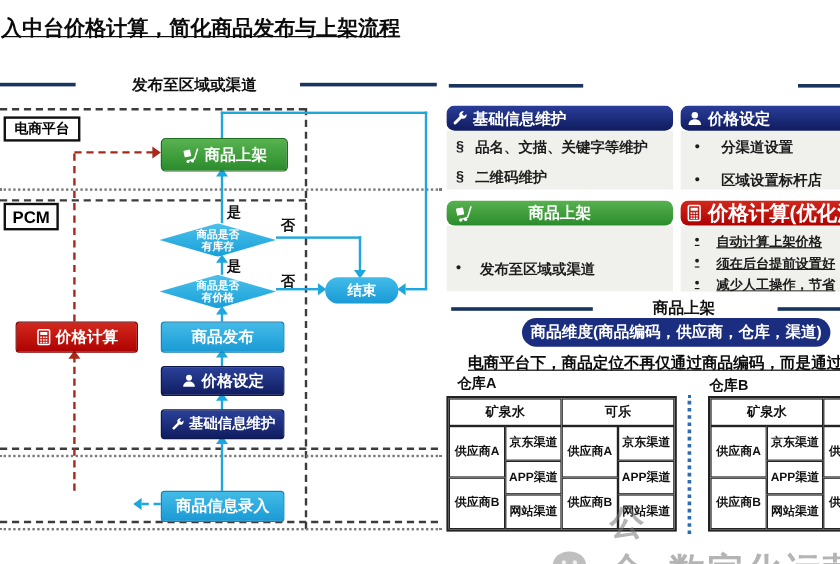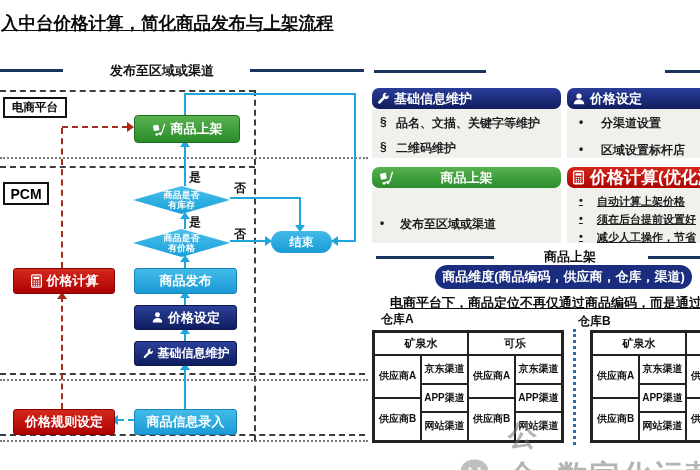--- a/index.html
+++ b/index.html
@@ -73,21 +73,21 @@
   <div class="abs dash-h" style="left:0;top:90px;width:255px;"></div>
   <div class="abs dash-v" style="left:254px;top:90px;height:351px;"></div>
   <div class="abs dot-h" style="left:0;top:157px;width:368px;"></div>
   <div class="abs dash-h" style="left:0;top:166px;width:255px;"></div>
   <div class="abs dash-h" style="left:0;top:373px;width:365px;"></div>
   <div class="abs dot-h" style="left:0;top:379px;width:368px;"></div>
   <div class="abs dash-h" style="left:0;top:434px;width:365px;"></div>
   <div class="abs dot-h" style="left:0;top:440px;width:368px;"></div>
 
   <div class="abs lane-label" style="left:3px;top:97px;width:60px;height:17px;font-size:11.5px;">电商平台</div>
-  <div class="abs lane-label" style="left:3px;top:182px;width:42px;height:19px;font-size:14px;">PCM</div>
+  <div class="abs lane-label" style="left:3px;top:169px;width:42px;height:19px;font-size:14px;">PCM</div>
 
   <div class="abs red-dash-v" style="left:61px;top:128px;height:140px;"></div>
   <div class="abs red-dash-h" style="left:62px;top:126px;width:66px;"></div>
   <div class="abs arr arr-rt-rd" style="left:127px;top:122px;position:absolute;"></div>
   <div class="abs red-dash-v" style="left:61px;top:296px;height:113px;"></div>
   <div class="abs arr arr-up-rd" style="left:57px;top:292px;position:absolute;"></div>
 
   <div class="abs cy cy-v" style="left:184px;top:93px;height:22px;"></div>
   <div class="abs cy cy-h" style="left:184px;top:93px;width:172px;"></div>
   <div class="abs cy cy-v" style="left:354px;top:93px;height:148px;"></div>
@@ -176,21 +176,20 @@
 
   <div class="abs node box-navy" style="left:134px;top:341px;width:101px;height:23px;font-size:12px;">
     <span style="display:flex;">
       <svg width="12" height="13" viewBox="0 0 24 24">
           <path d="M21.8 6a5.2 5.2 0 0 1-6.9 6.5L7 20.4a2.2 2.2 0 0 1-3.1-3.1l7.9-7.9A5.2 5.2 0 0 1 18.3 2.5L15.2 5.6l3.2 3.2L21.8 6z" fill="#fff"></path>
         </svg>
     </span>
     <span>基础信息维护</span>
   </div>
 
-  <div class="abs node box-red" style="left:13px;top:409px;width:100px;height:24px;">价格规则设定</div>
   <div class="abs node box-cyan" style="left:134px;top:409px;width:101px;height:24px;">商品信息录入</div>
 
   <div class="abs yn" style="left:189px;top:169px;">是</div>
   <div class="abs yn" style="left:189px;top:214px;">是</div>
   <div class="abs yn" style="left:234px;top:180px;">否</div>
   <div class="abs yn" style="left:234px;top:226px;">否</div>
 
   <div class="abs card" style="left:372px;top:88px;width:189px;height:70px;">
     <div class="card-h navy">
       <span style="margin:0 4px 0 4px;display:flex;">
@@ -295,21 +294,21 @@
 
   <div class="abs hline" style="left:376px;top:256px;width:118px;"></div>
   <div class="abs sec-title" style="left:500px;top:248px;width:140px;">商品上架</div>
   <div class="abs hline" style="left:648px;top:256px;width:52px;"></div>
 
   <div class="abs pill-big" style="left:435px;top:265px;width:257px;height:24px;">商品维度(商品编码，供应商，仓库，渠道)</div>
 
   <div class="abs nowrap" style="left:390px;top:294px;font-size:13px;font-weight:bold;color:#0c0c0c;">电商平台下，商品定位不再仅通过商品编码，而是通过多维</div>
 
   <div class="abs" style="left:381px;top:311px;font-size:12px;font-weight:bold;color:#111;">仓库A</div>
-  <div class="abs" style="left:578px;top:313px;font-size:12px;font-weight:bold;color:#111;">仓库B</div>
+  <div class="abs" style="left:591px;top:313px;font-size:12px;font-weight:bold;color:#111;">仓库B</div>
 
   <div class="abs wtable" style="left:372px;top:330px;width:188px;">
     <div class="ph" style="grid-column:1/3;grid-row:1/2;">矿泉水</div>
     <div class="ph" style="grid-column:3/5;grid-row:1/2;">可乐</div>
     <div style="grid-column:1/2;grid-row:2/5;">供应商A</div>
     <div style="grid-column:2/3;grid-row:2/4;">京东渠道</div>
     <div style="grid-column:2/3;grid-row:4/6;">APP渠道</div>
     <div style="grid-column:1/2;grid-row:5/8;">供应商B</div>
     <div style="grid-column:2/3;grid-row:6/8;">网站渠道</div>
     <div style="grid-column:3/4;grid-row:2/5;">供应商A</div>

